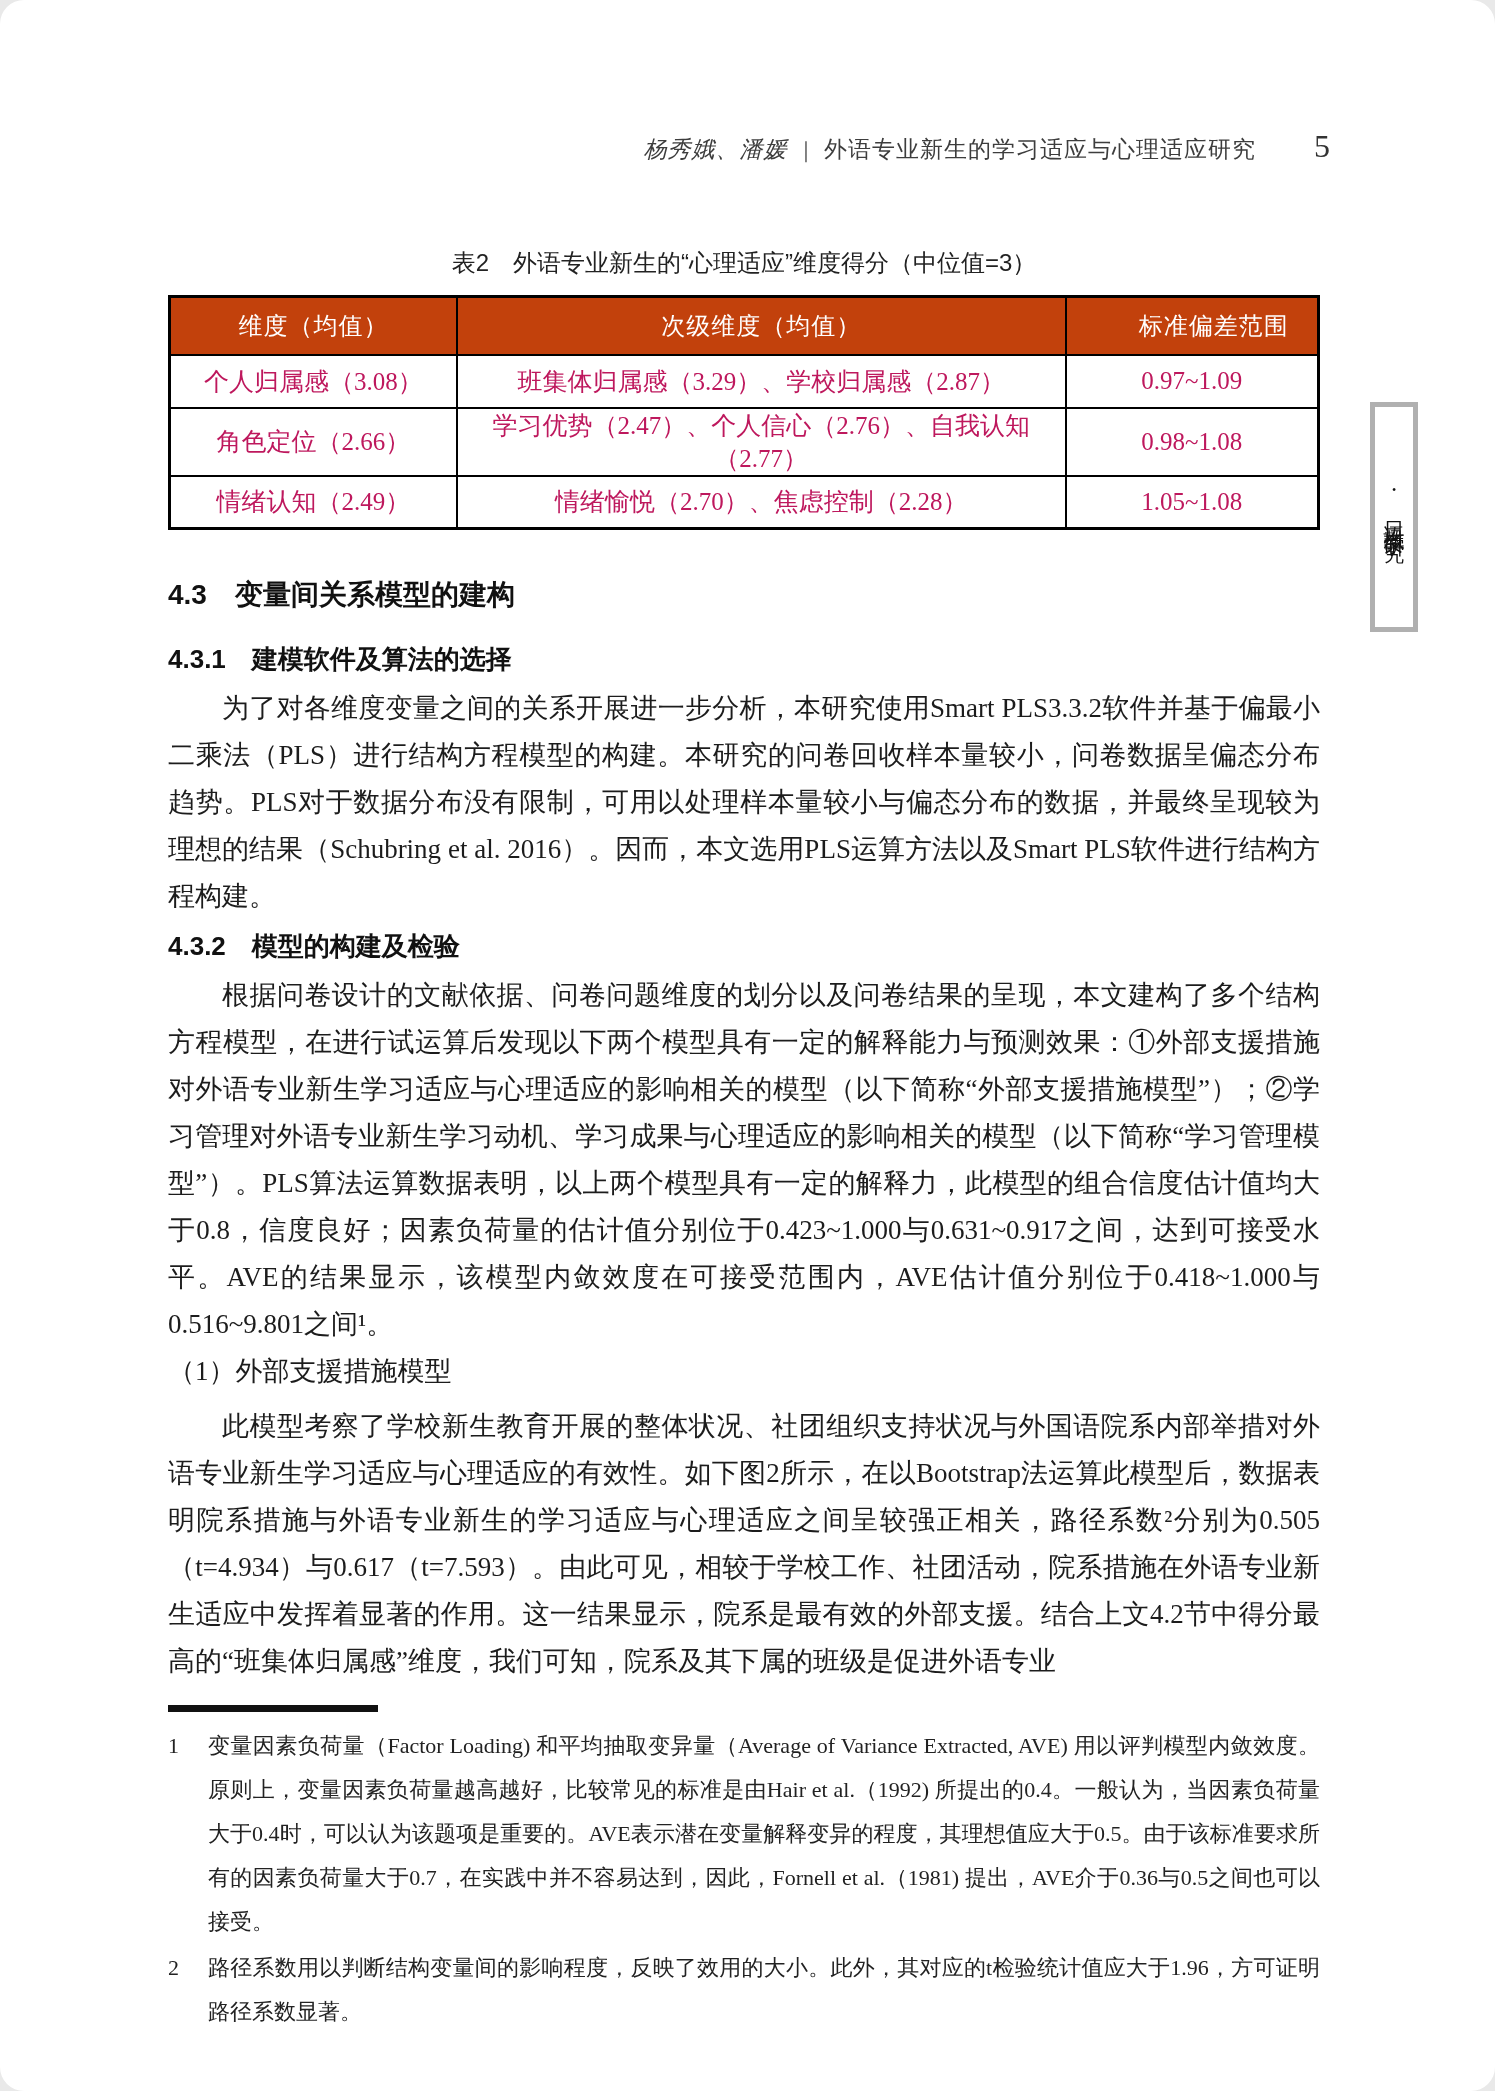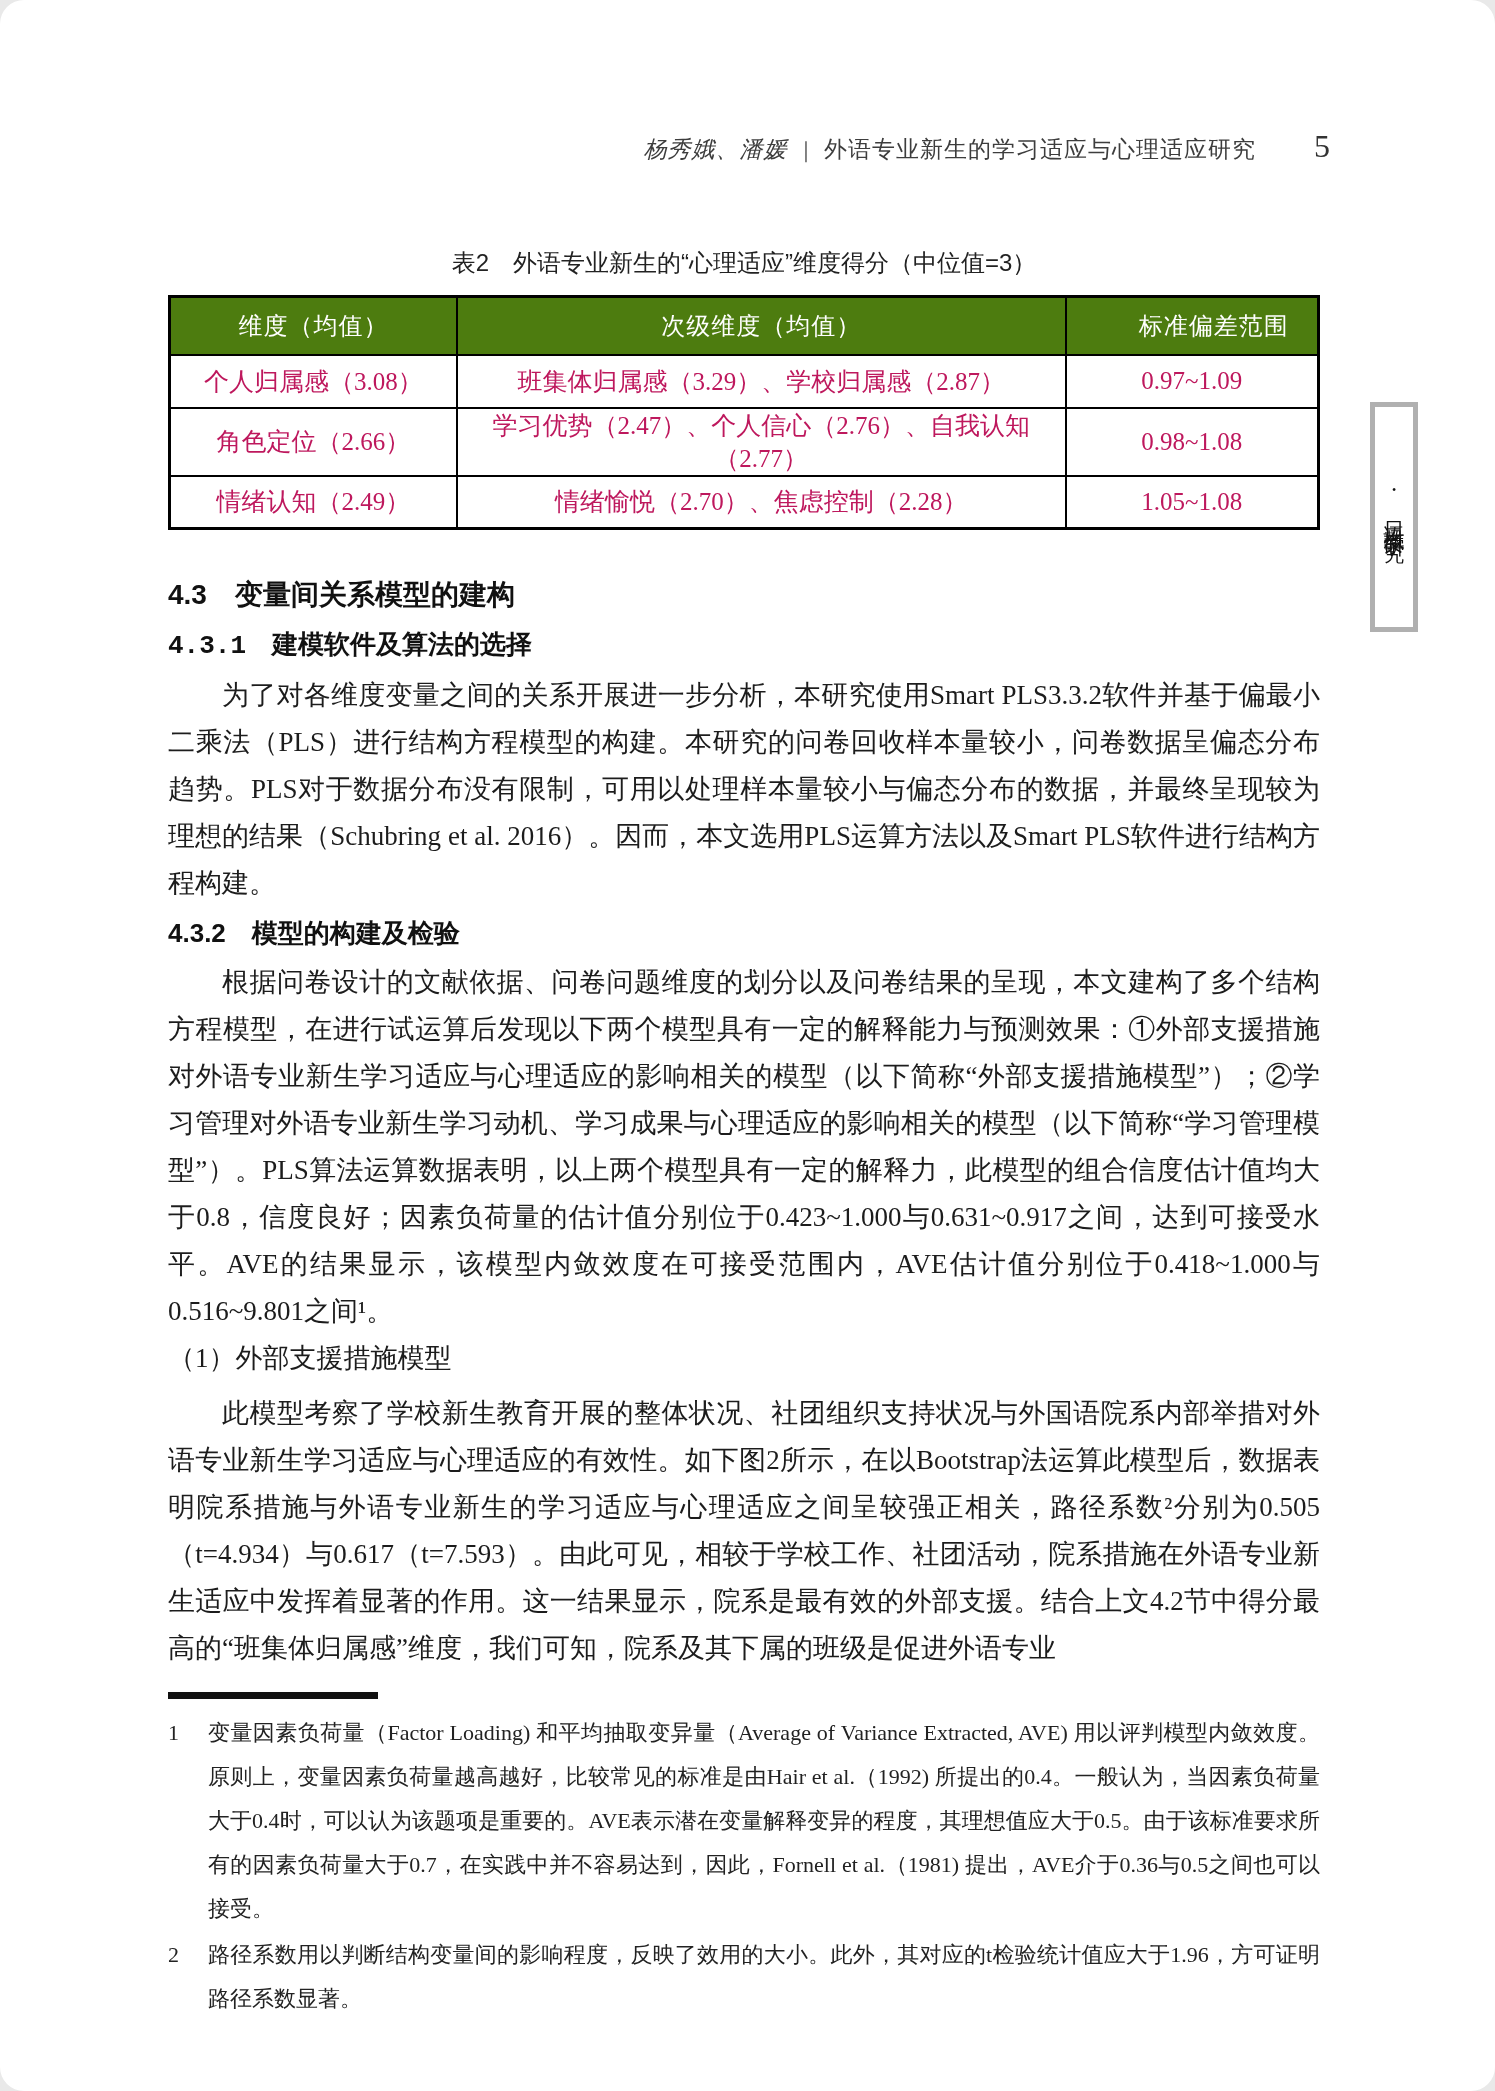--- a/index.html
+++ b/index.html
@@ -25,31 +25,31 @@
   .side-label { writing-mode:vertical-rl; font-size:21px; color:#111;
                 letter-spacing:4px; font-family:"Liberation Serif", serif; }
 
   
   .main { position:absolute; top:246px; left:168px; width:1152px; }
 
   .caption { text-align:center; font-size:24px; line-height:34px; margin-bottom:15px;
              font-family:"Liberation Sans", sans-serif; color:#222; }
 
   table.score { width:100%; border-collapse:collapse; border:3px solid #000; }
-  table.score th { background:#4d7c0f; color:#ffffff; font-weight:normal;
+  table.score th { background:#c2410c; color:#ffffff; font-weight:normal;
                    font-size:24px; height:58px; border:2px solid #000;
                    font-family:Liberation Serif, serif; letter-spacing:1px; }
   table.score td { font-size:25px; text-align:center; height:53px;
                    border:2px solid #000; color:#be185d; }
   .col-dim { width:25%; } .col-sub { width:53%; } .col-sd { width:22%;padding-left:44px; }
 
   .h43  { margin-top:46px; font-size:28px; line-height:38px; font-weight:bold;
           font-family:"Liberation Sans", sans-serif; color:#111; }
-  .h431 { margin-top:14px; font-size:26px; line-height:36px; font-weight:bold;
-          font-family:Liberation Mono, monospace; color:#111; }
+  .h431 { margin-top:27px; font-size:26px; line-height:36px; font-weight:bold;
+          font-family:Liberation Sans, sans-serif; color:#111; }
   .h432 { margin-top:8px; font-size:26px; line-height:36px; font-weight:bold;
           font-family:"Liberation Sans", sans-serif; color:#111; }
   .para { margin-top:8px; font-size:27px; line-height:47px; text-align:justify;
           text-indent:2em; color:#1c1c1c; }
   .subhead { font-size:27px; line-height:47px; color:#1c1c1c; }
 
   .fn-rule { width:210px; height:7px; background:#111; margin-top:20px; }
   .footnotes { margin-top:12px; }
   .fn { display:flex; font-size:22px; line-height:44px; color:#222; }
   .fn + .fn { margin-top:2px; }

